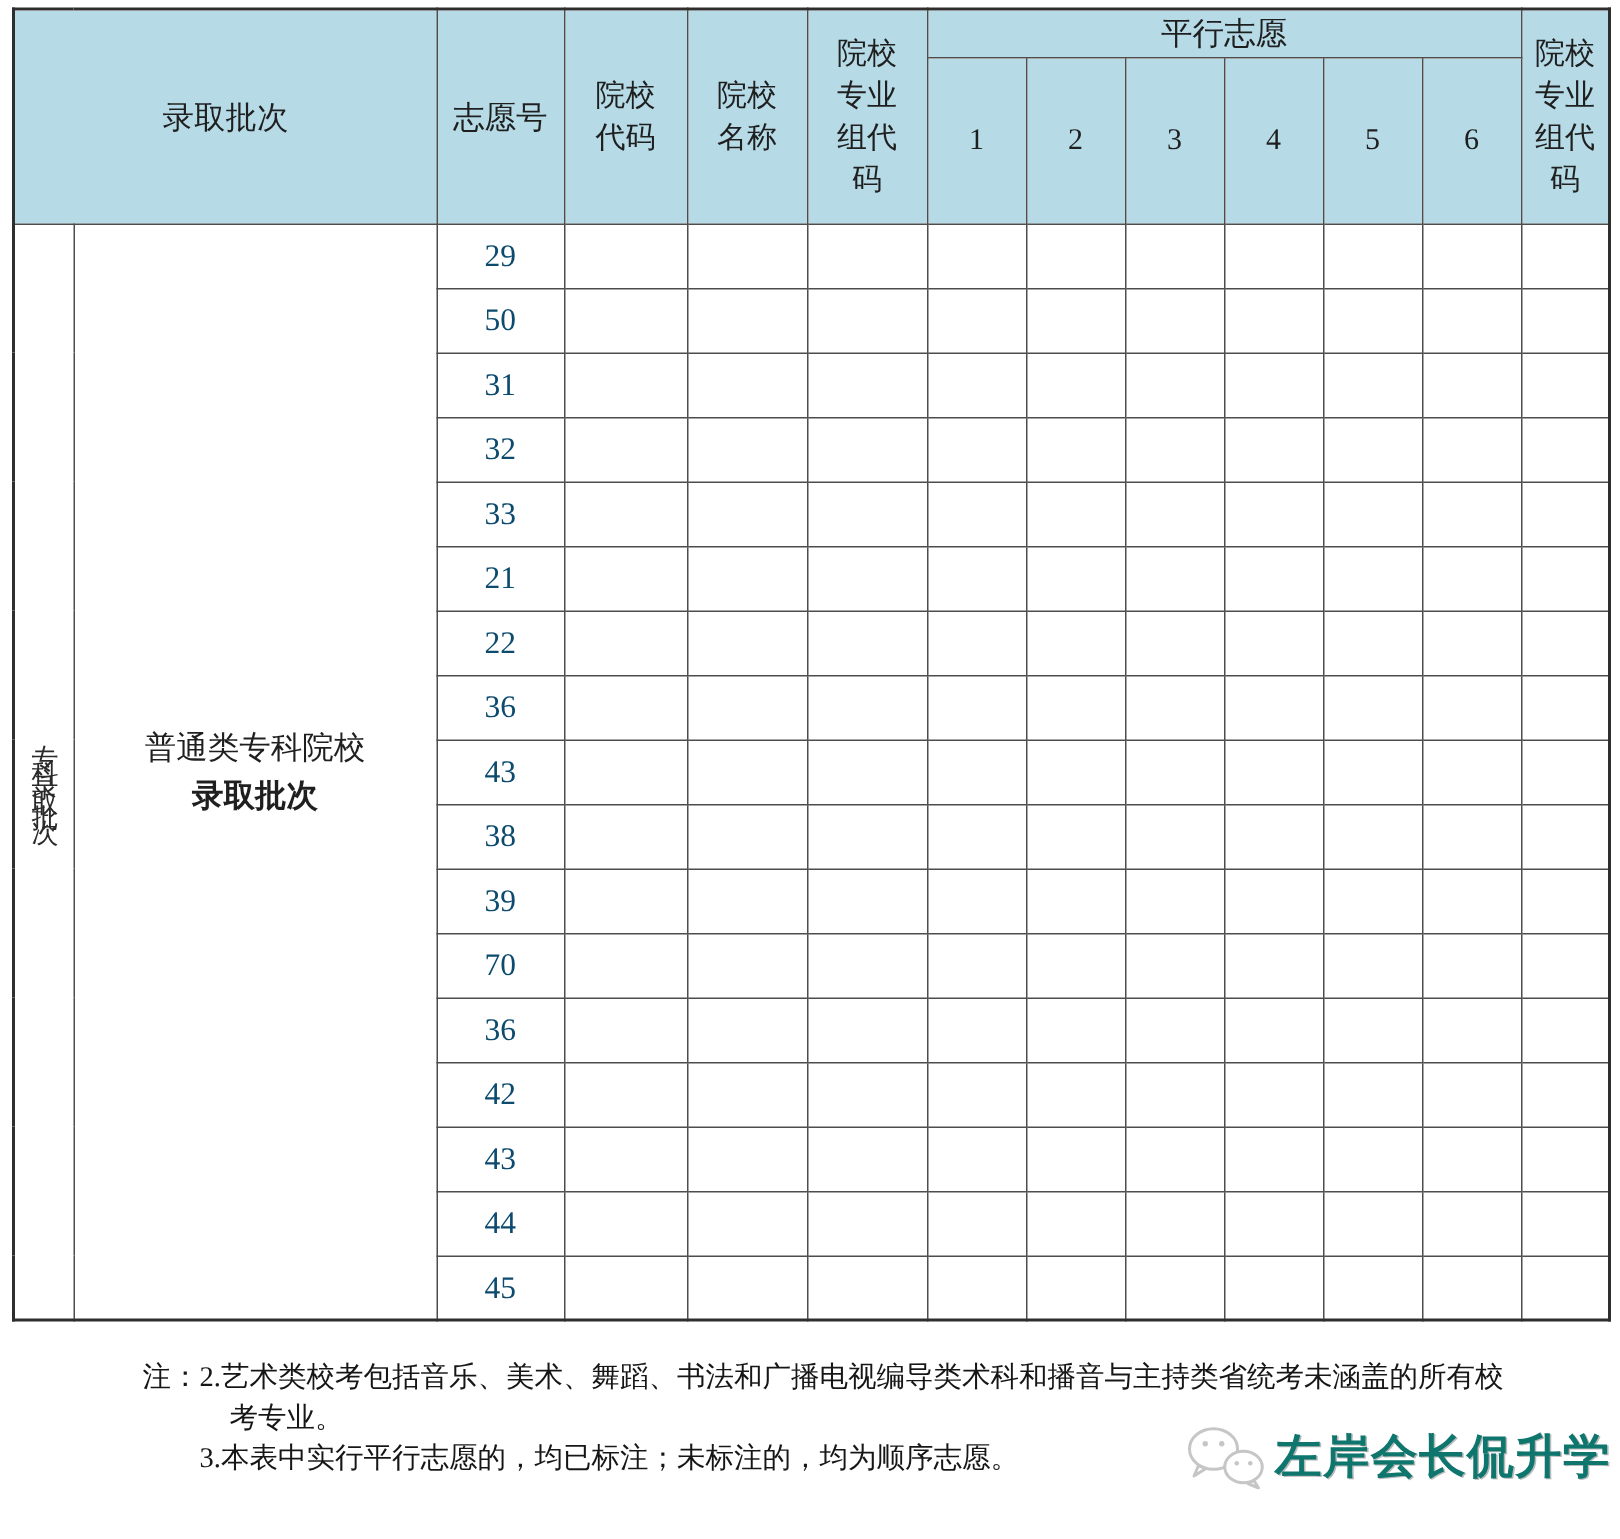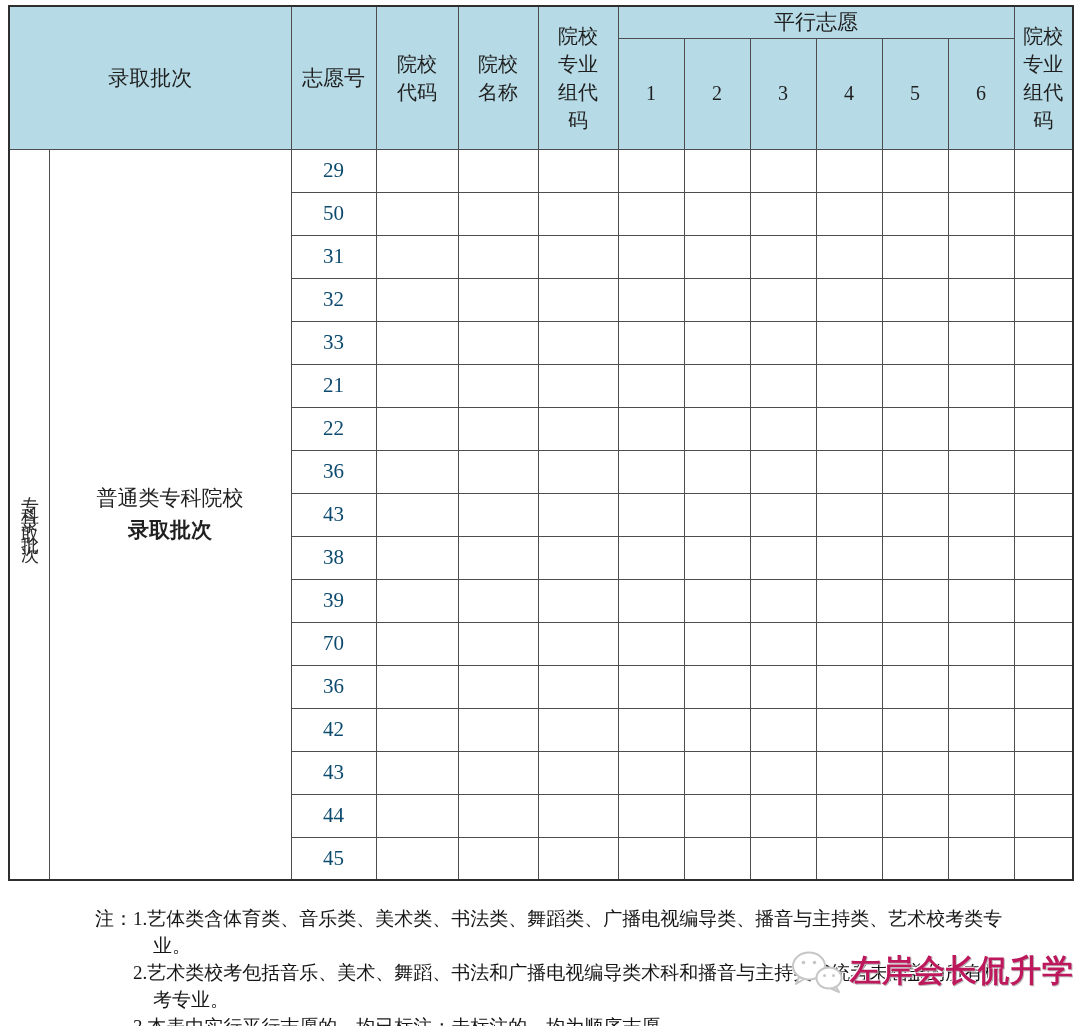--- a/index.html
+++ b/index.html
@@ -75,21 +75,21 @@
   .notes-items { width: 872px; }
   .note-item { padding-left: 20px; text-indent: -20px; }
 
   .watermark {
     position: absolute;
     left: 790px;
     top: 944px;
     display: flex;
     align-items: center;
     gap: 6px;
-    color: #be185d;
+    color: #0f766e;
     font-size: 31px;
     font-weight: bold;
     letter-spacing: 1px;
     text-shadow: 1px 1px 0 #b9b9b9, -1px -1px 0 #ffffff;
     white-space: nowrap;
     user-select: none;
   }
   .watermark svg { flex: 0 0 auto; }
 </style>
 </head>
@@ -358,21 +358,20 @@
           <td class="empty"></td>
           <td class="empty"></td>
           <td class="empty"></td>
         </tr>
       </tbody>
   </table>
 
   <div class="notes">
     <span class="notes-label">注：</span>
     <div class="notes-items">
-      <div class="note-item">1.艺体类含体育类、音乐类、美术类、书法类、舞蹈类、广播电视编导类、播音与主持类、艺术校考类专业。</div>
       <div class="note-item">2.艺术类校考包括音乐、美术、舞蹈、书法和广播电视编导类术科和播音与主持类省统考未涵盖的所有校考专业。</div>
       <div class="note-item">3.本表中实行平行志愿的，均已标注；未标注的，均为顺序志愿。</div>
     </div>
   </div>
 
   <div class="watermark">
     <svg width="54" height="44" viewBox="0 0 54 44" fill="none">
       <ellipse cx="19" cy="17" rx="16" ry="13.5" stroke="#c6c6c6" stroke-width="2" fill="#ffffff"></ellipse>
       <path d="M9 28 L6 35 L14 30 Z" stroke="#c6c6c6" stroke-width="2" fill="#ffffff" stroke-linejoin="round"></path>
       <circle cx="13.5" cy="13.5" r="1.8" fill="#c6c6c6"></circle>

